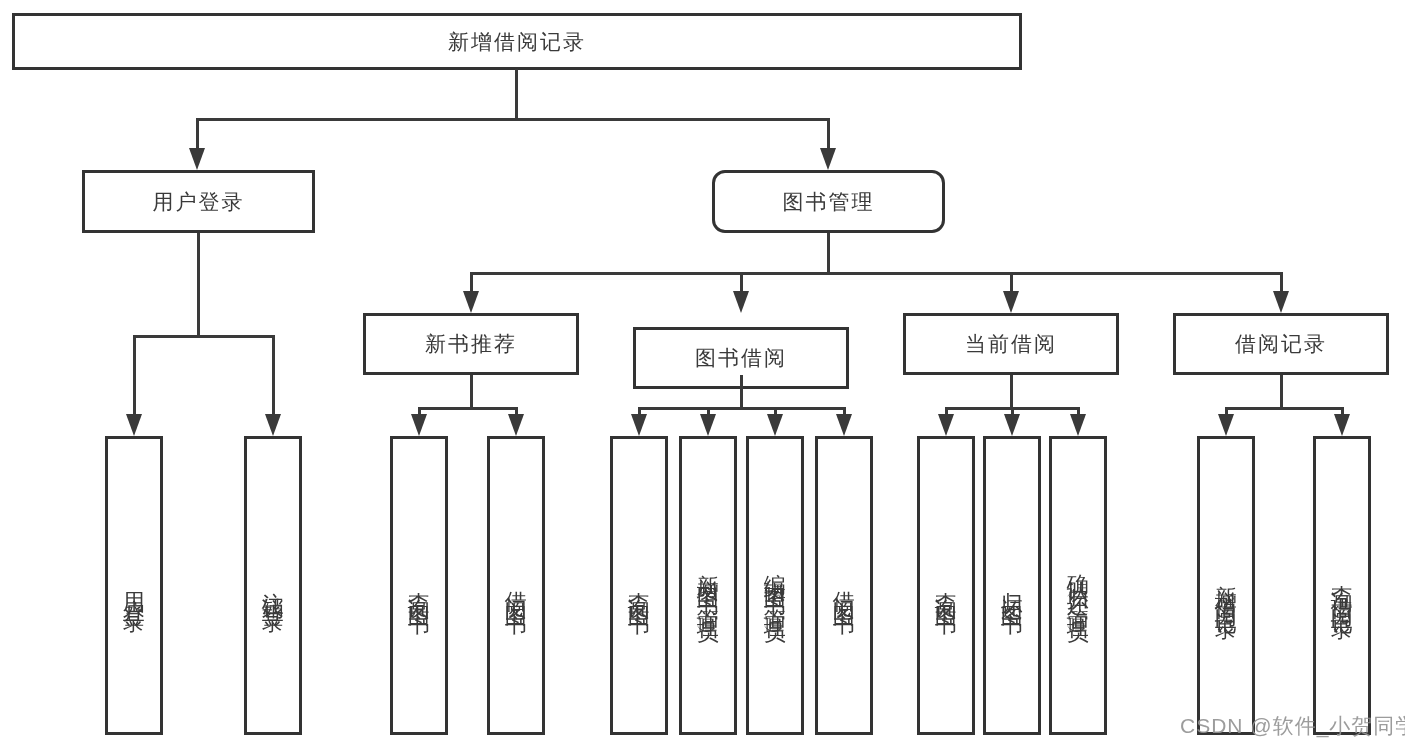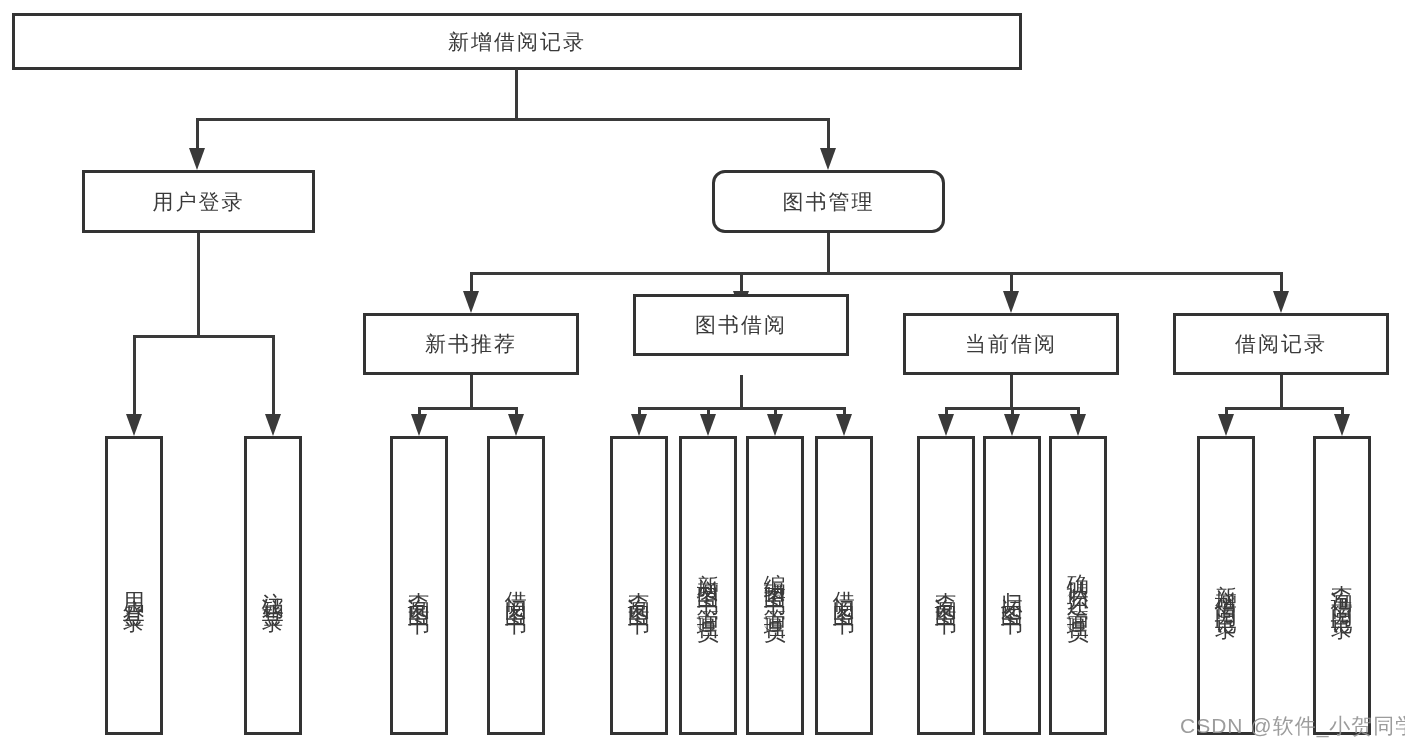--- a/index.html
+++ b/index.html
@@ -60,21 +60,21 @@
   <div class="vline" style="left:470px; top:272px; height:23px;"></div>
   <div class="arrowhead" style="left:463px; top:291px;"></div>
   <div class="vline" style="left:740px; top:272px; height:23px;"></div>
   <div class="arrowhead" style="left:733px; top:291px;"></div>
   <div class="vline" style="left:1010px; top:272px; height:23px;"></div>
   <div class="arrowhead" style="left:1003px; top:291px;"></div>
   <div class="vline" style="left:1280px; top:272px; height:23px;"></div>
   <div class="arrowhead" style="left:1273px; top:291px;"></div>
 
   <div class="node" style="left:363px; top:313px; width:216px; height:62px;">新书推荐</div>
-  <div class="node" style="left:633px; top:294px; width:216px; height:62px;">图书借阅</div>
+  <div class="node" style="left:633px; top:327px; width:216px; height:62px;">图书借阅</div>
   <div class="node" style="left:903px; top:313px; width:216px; height:62px;">当前借阅</div>
   <div class="node" style="left:1173px; top:313px; width:216px; height:62px;">借阅记录</div>
 
   <div class="vline" style="left:470px; top:375px; height:34px;"></div>
   <div class="hline" style="left:418px; top:407px; width:100px;"></div>
   <div class="vline" style="left:418px; top:407px; height:10px;"></div>
   <div class="arrowhead" style="left:411px; top:414px;"></div>
   <div class="vline" style="left:515px; top:407px; height:10px;"></div>
   <div class="arrowhead" style="left:508px; top:414px;"></div>
 

